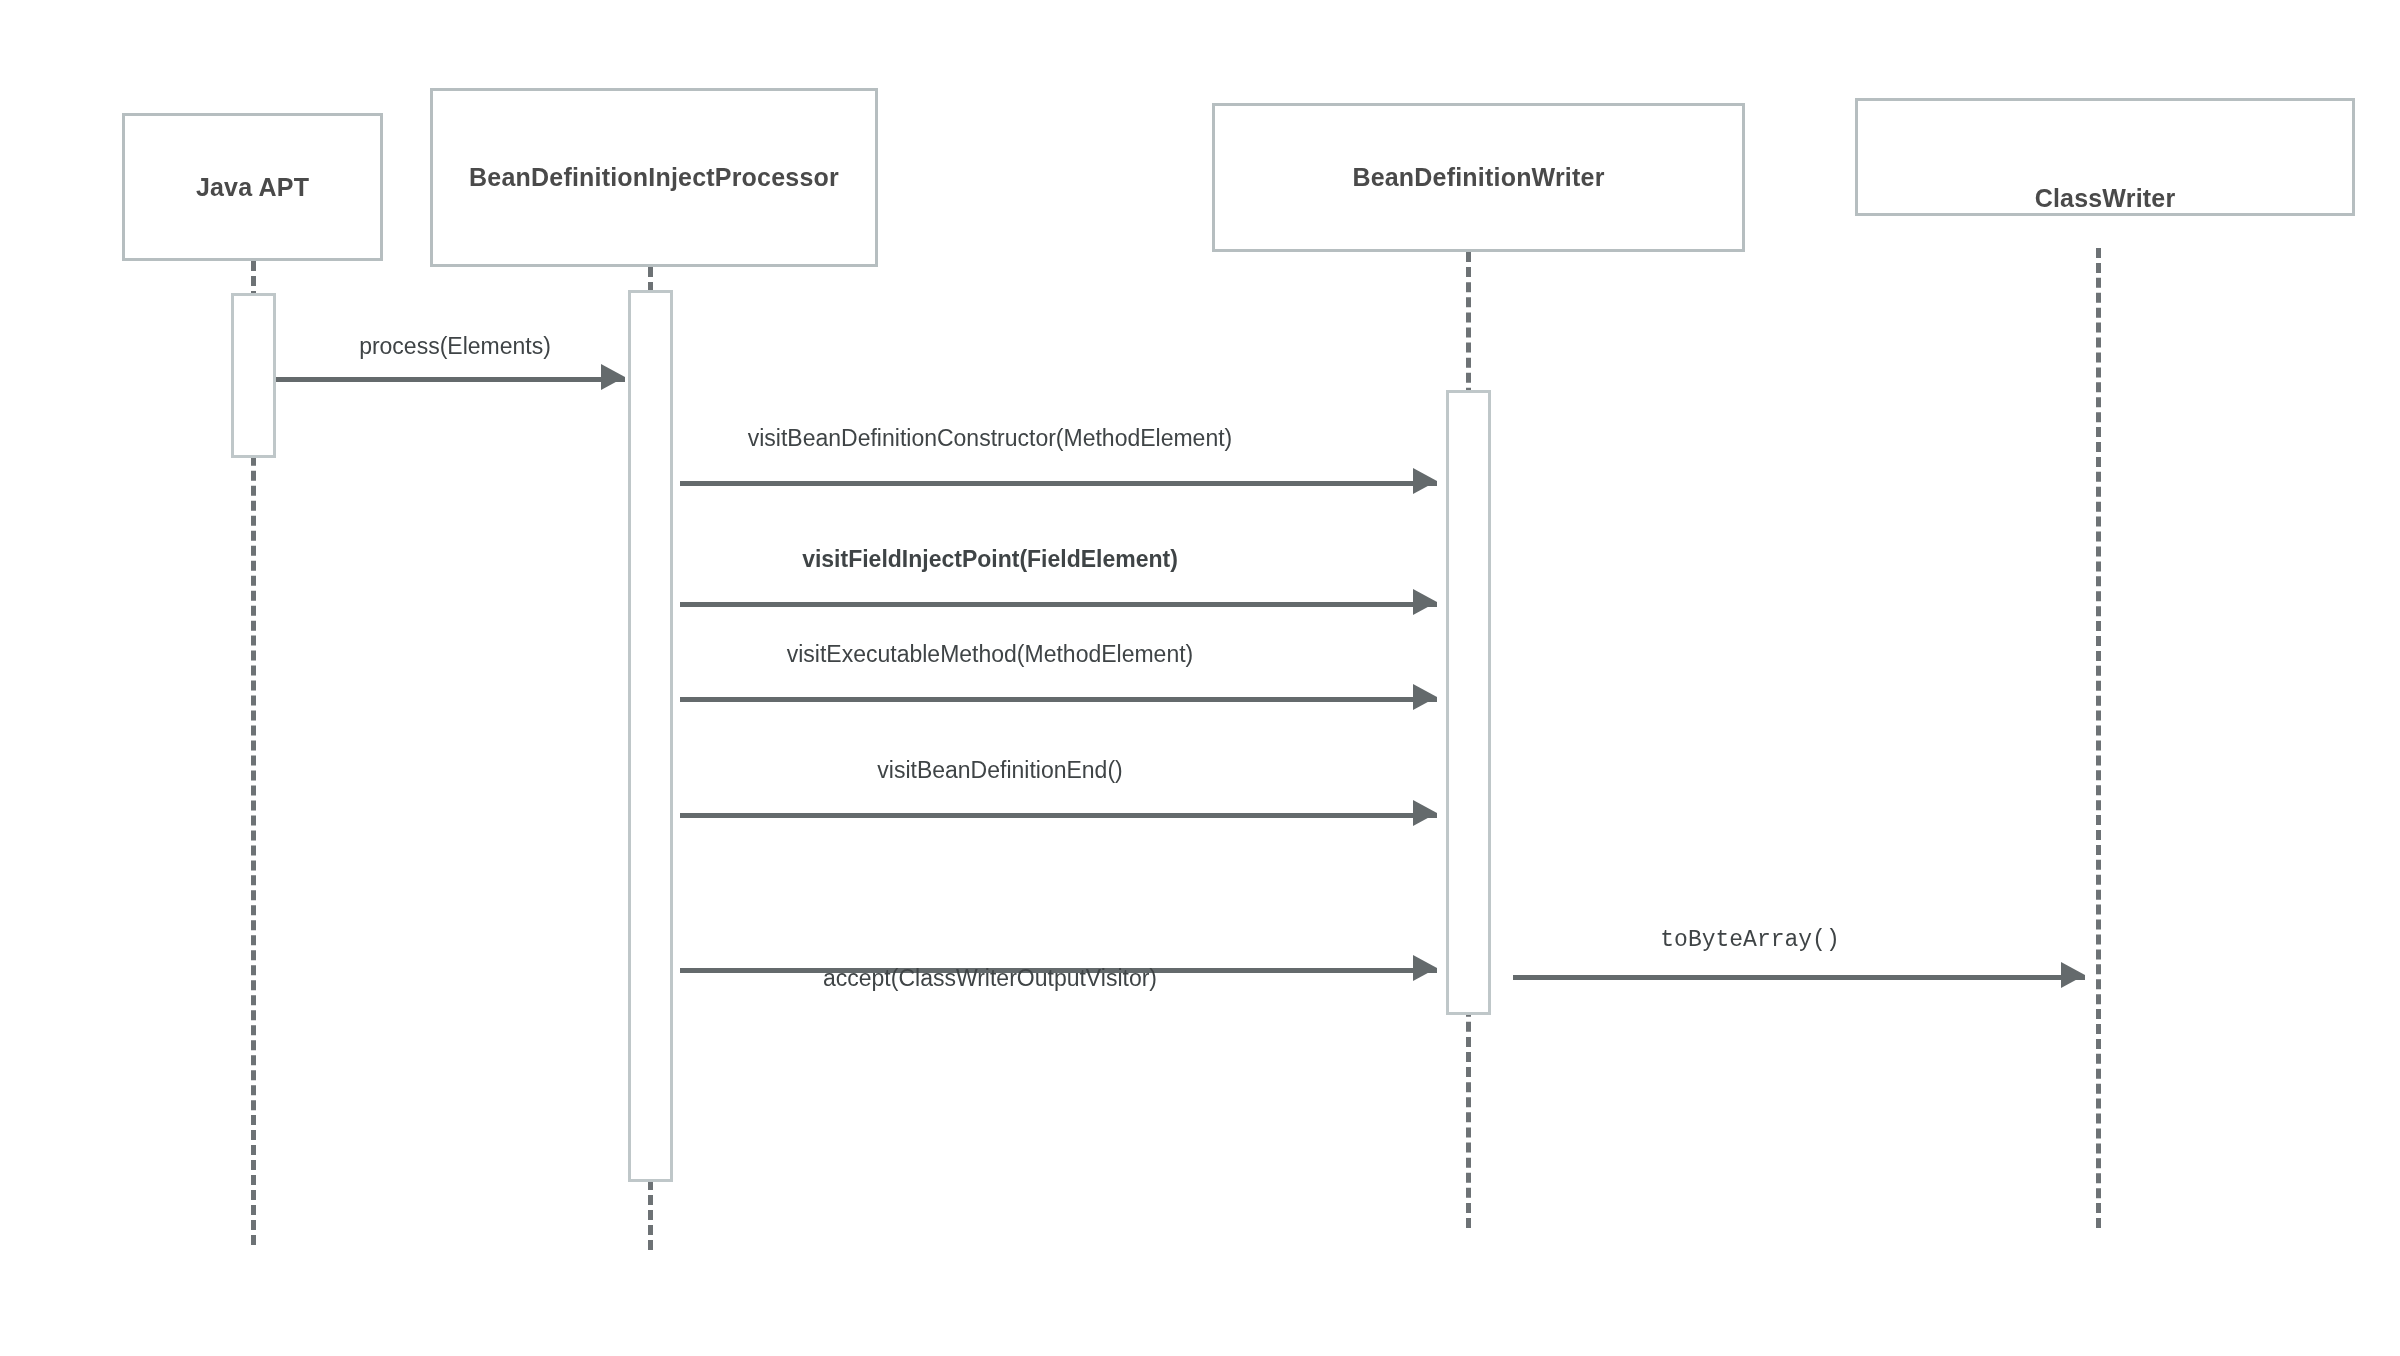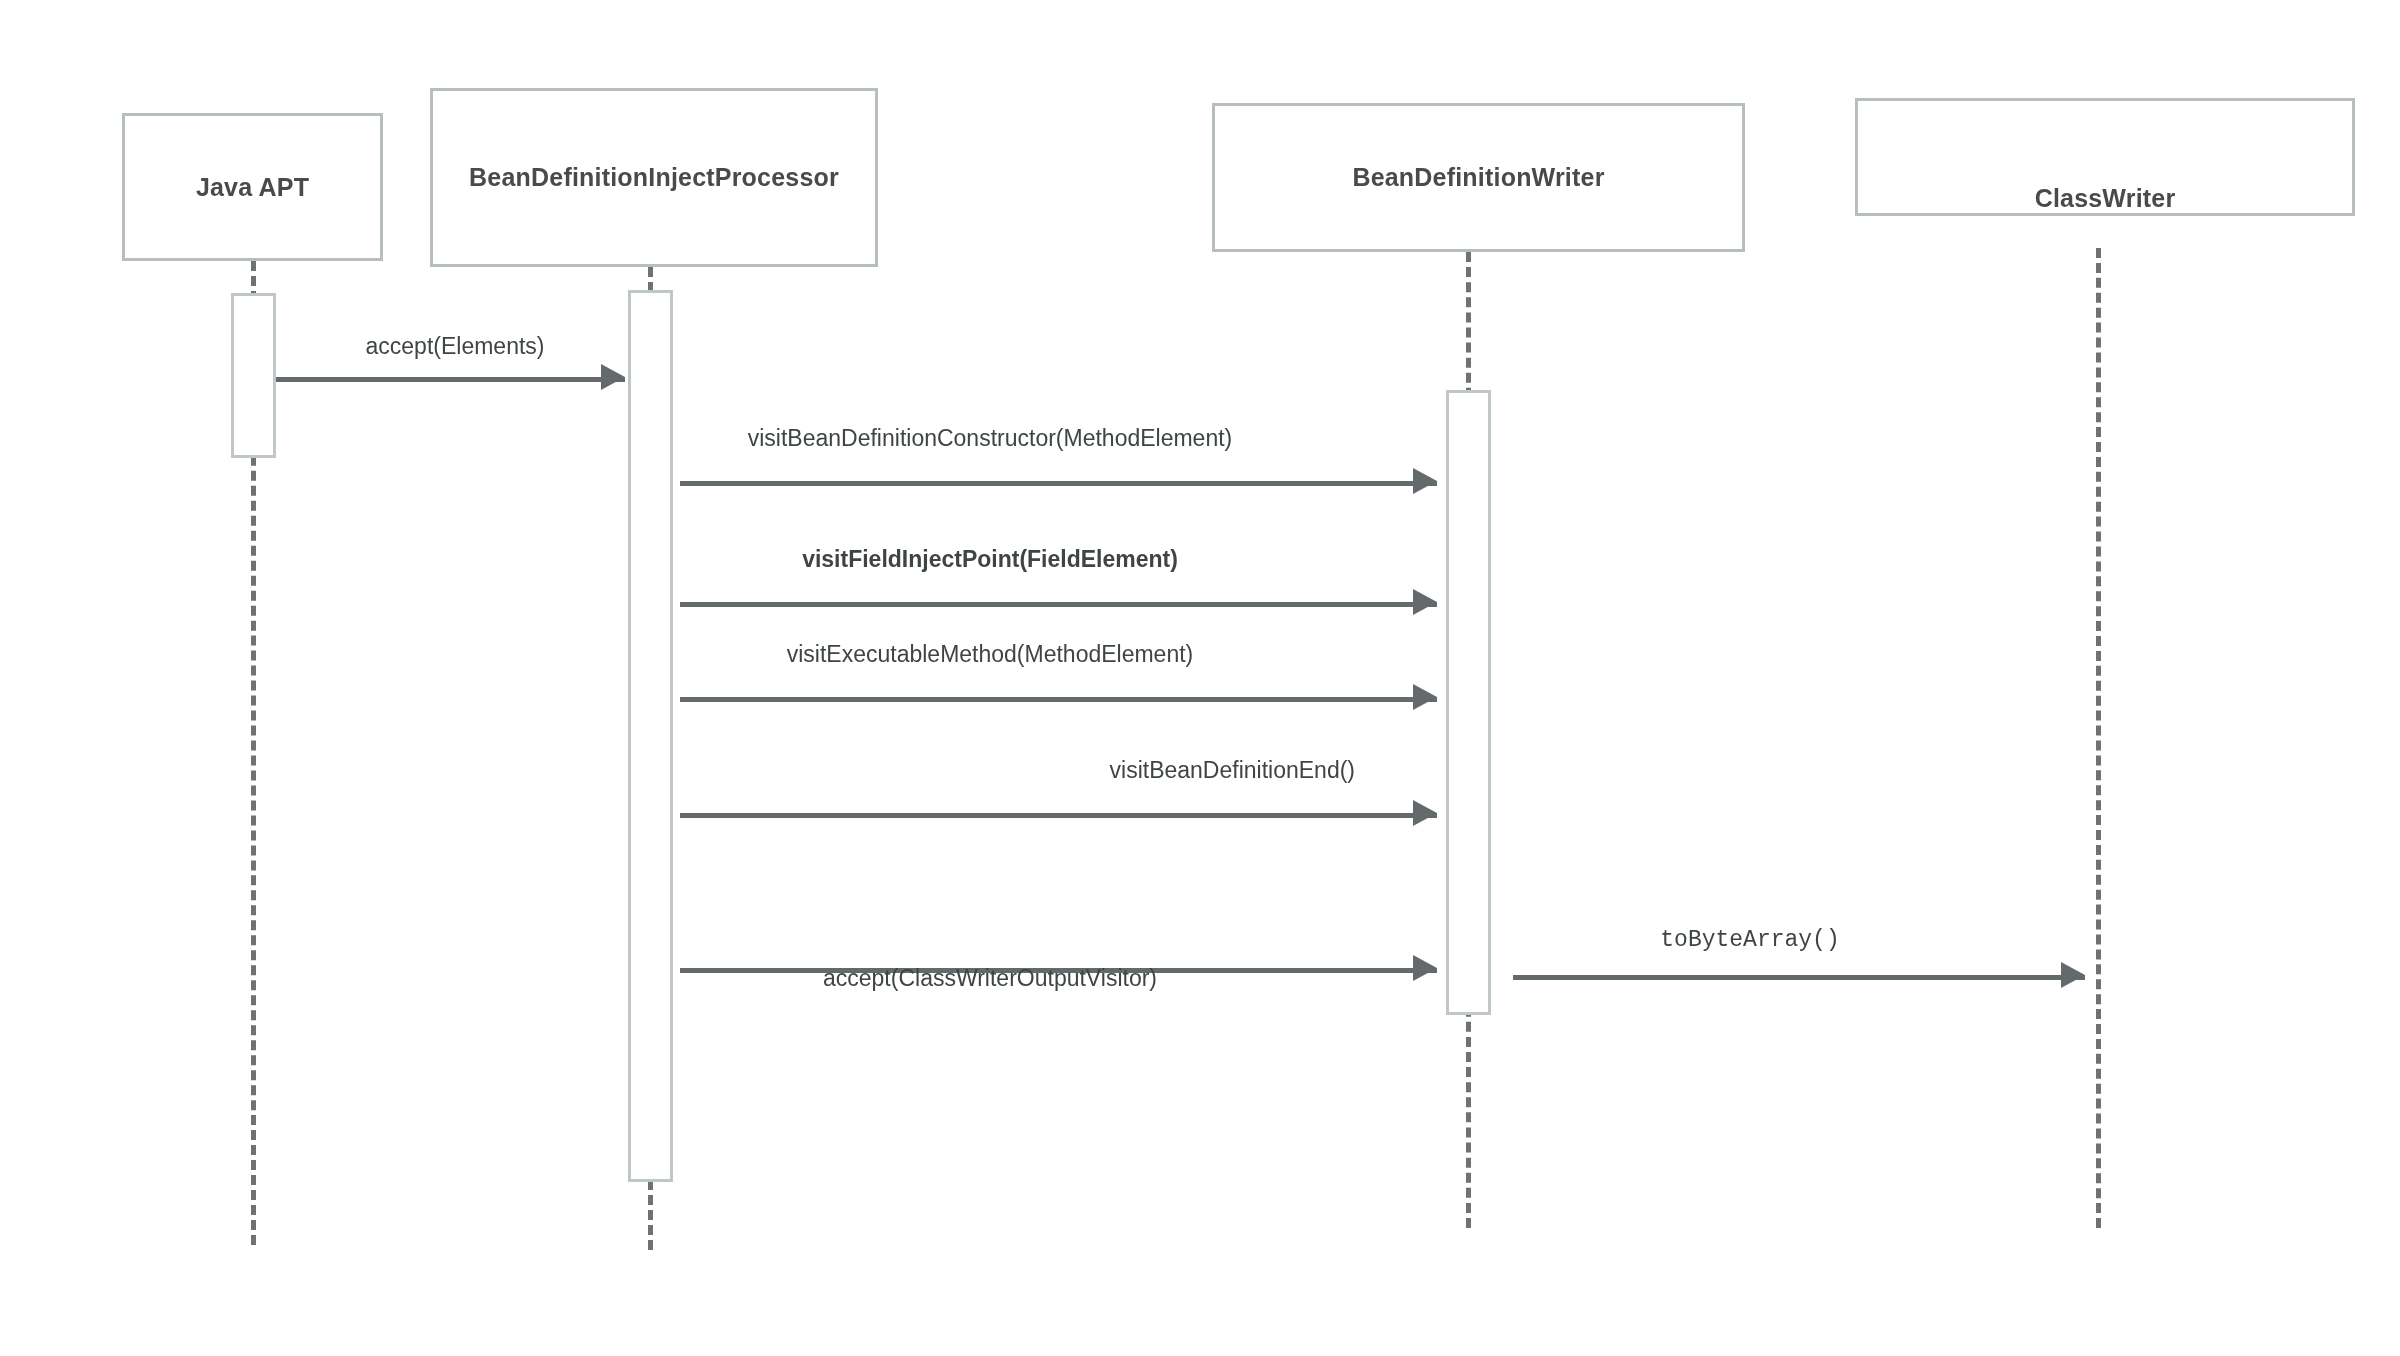--- a/index.html
+++ b/index.html
@@ -95,37 +95,37 @@
   </div>
   <div class="participant-box" style="left:1212px; top:103px; width:533px; height:149px;">
     <span class="participant-label">BeanDefinitionWriter</span>
   </div>
   <div class="participant-box" style="left:1855px; top:98px; width:500px; height:118px;align-items:flex-end;">
     <span class="participant-label">ClassWriter</span>
   </div>
 
   <div class="msg-line" style="left:276px; top:377px; width:349px;"></div>
   <div class="msg-arrowhead" style="left:601px; top:364px;"></div>
-  <div class="msg-label" style="left:255px; top:333px; width:400px;">accept(Elements)</div>
+  <div class="msg-label" style="left:255px; top:333px; width:400px;">process(Elements)</div>
 
   <div class="msg-line" style="left:680px; top:481px; width:757px;"></div>
   <div class="msg-arrowhead" style="left:1413px; top:468px;"></div>
   <div class="msg-label" style="left:590px; top:425px; width:800px;">visitBeanDefinitionConstructor(MethodElement)</div>
 
   <div class="msg-line" style="left:680px; top:602px; width:757px;"></div>
   <div class="msg-arrowhead" style="left:1413px; top:589px;"></div>
   <div class="msg-label" style="left:590px; top:546px; width:800px;font-weight:bold;">visitFieldInjectPoint(FieldElement)</div>
 
   <div class="msg-line" style="left:680px; top:697px; width:757px;"></div>
   <div class="msg-arrowhead" style="left:1413px; top:684px;"></div>
   <div class="msg-label" style="left:590px; top:641px; width:800px;">visitExecutableMethod(MethodElement)</div>
 
   <div class="msg-line" style="left:680px; top:813px; width:757px;"></div>
   <div class="msg-arrowhead" style="left:1413px; top:800px;"></div>
-  <div class="msg-label" style="left:555px; top:757px; width:800px;text-align:right;">visitBeanDefinitionEnd()</div>
+  <div class="msg-label" style="left:600px; top:757px; width:800px;">visitBeanDefinitionEnd()</div>
 
   <div class="msg-line" style="left:680px; top:968px; width:757px;"></div>
   <div class="msg-arrowhead" style="left:1413px; top:955px;"></div>
   <div class="msg-label" style="left:590px; top:965px; width:800px;">accept(ClassWriterOutputVisitor)</div>
 
   <div class="msg-line" style="left:1513px; top:975px; width:572px;"></div>
   <div class="msg-arrowhead" style="left:2061px; top:962px;"></div>
   <div class="msg-label" style="left:1550px; top:927px; width:400px;font-family:Liberation Mono, monospace;">toByteArray()</div>
 
 </div>

